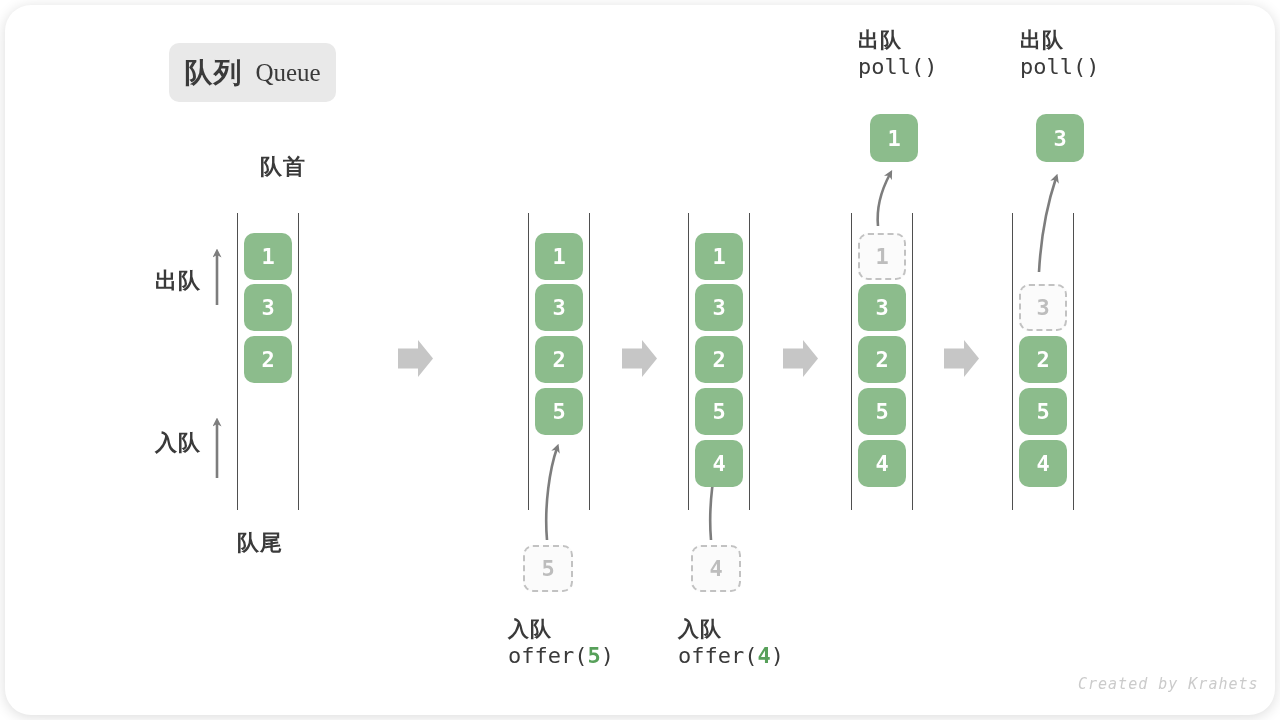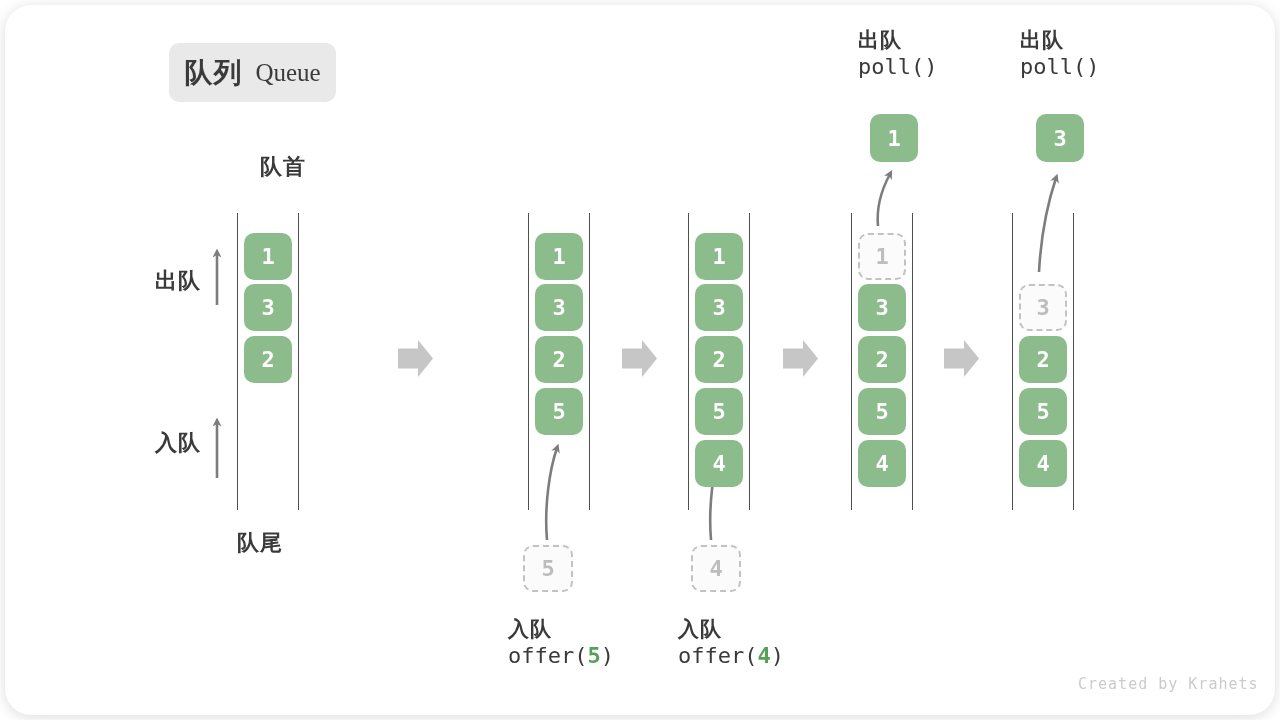--- a/index.html
+++ b/index.html
@@ -55,21 +55,21 @@
   .enq-side{left:155px;top:428px;}
 
   .op-label .action{font-size:21px;font-weight:600;letter-spacing:1px;}
   .op-label .code{font-family:"DejaVu Sans Mono","Liberation Mono",monospace;
                   font-size:22px;color:var(--text-dark);}
   .op-label .code .arg{color:var(--code-arg-green);font-weight:bold;}
   .t4{left:858px;top:26px;} .t5{left:1020px;top:26px;}
   .b2{left:508px;top:615px;} .b3{left:678px;top:615px;}
 
   .watermark{left:1078px;top:675px;font-family:"DejaVu Sans Mono","Liberation Mono",monospace;
-             font-size:15px;color:var(--watermark-gray);letter-spacing:1px;}
+             font-size:15px;color:var(--watermark-gray);letter-spacing:1px;font-style:italic;}
 
   svg.overlay{position:absolute;left:0;top:0;width:1280px;height:720px;pointer-events:none;}
 </style>
 </head>
 <body>
 
 <div class="card"></div>
 
 <svg class="overlay">
   <defs>

